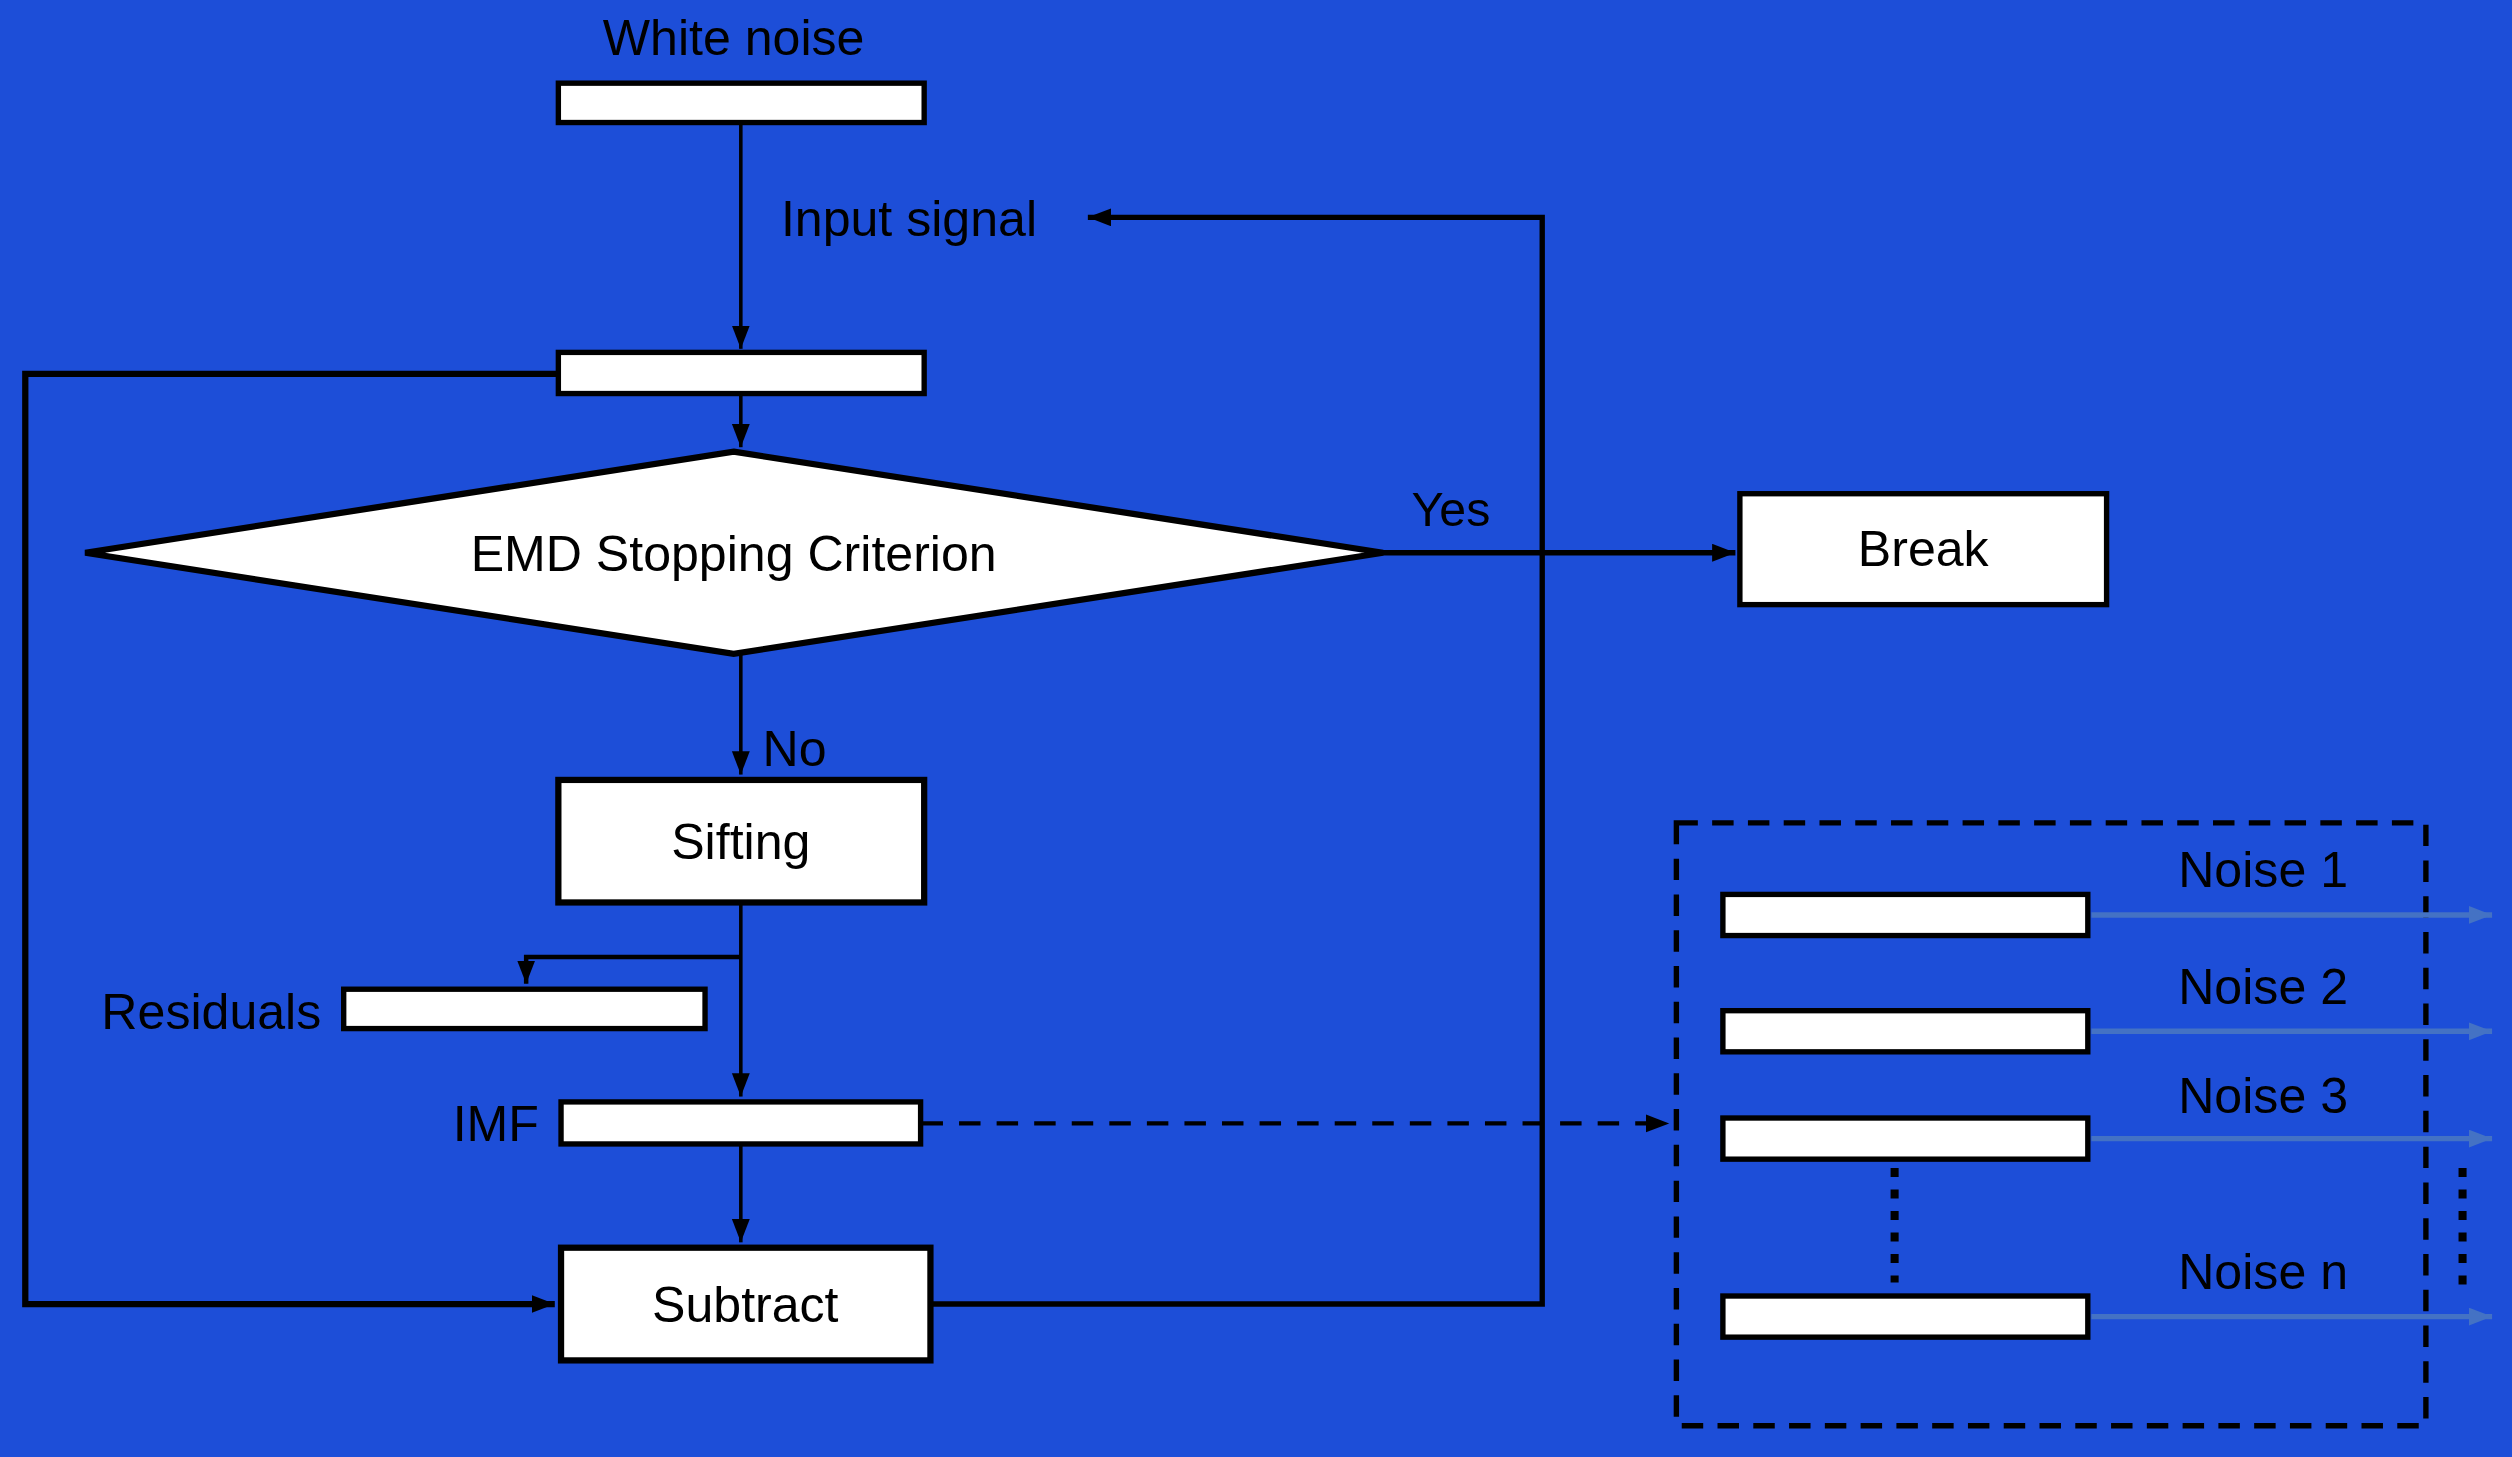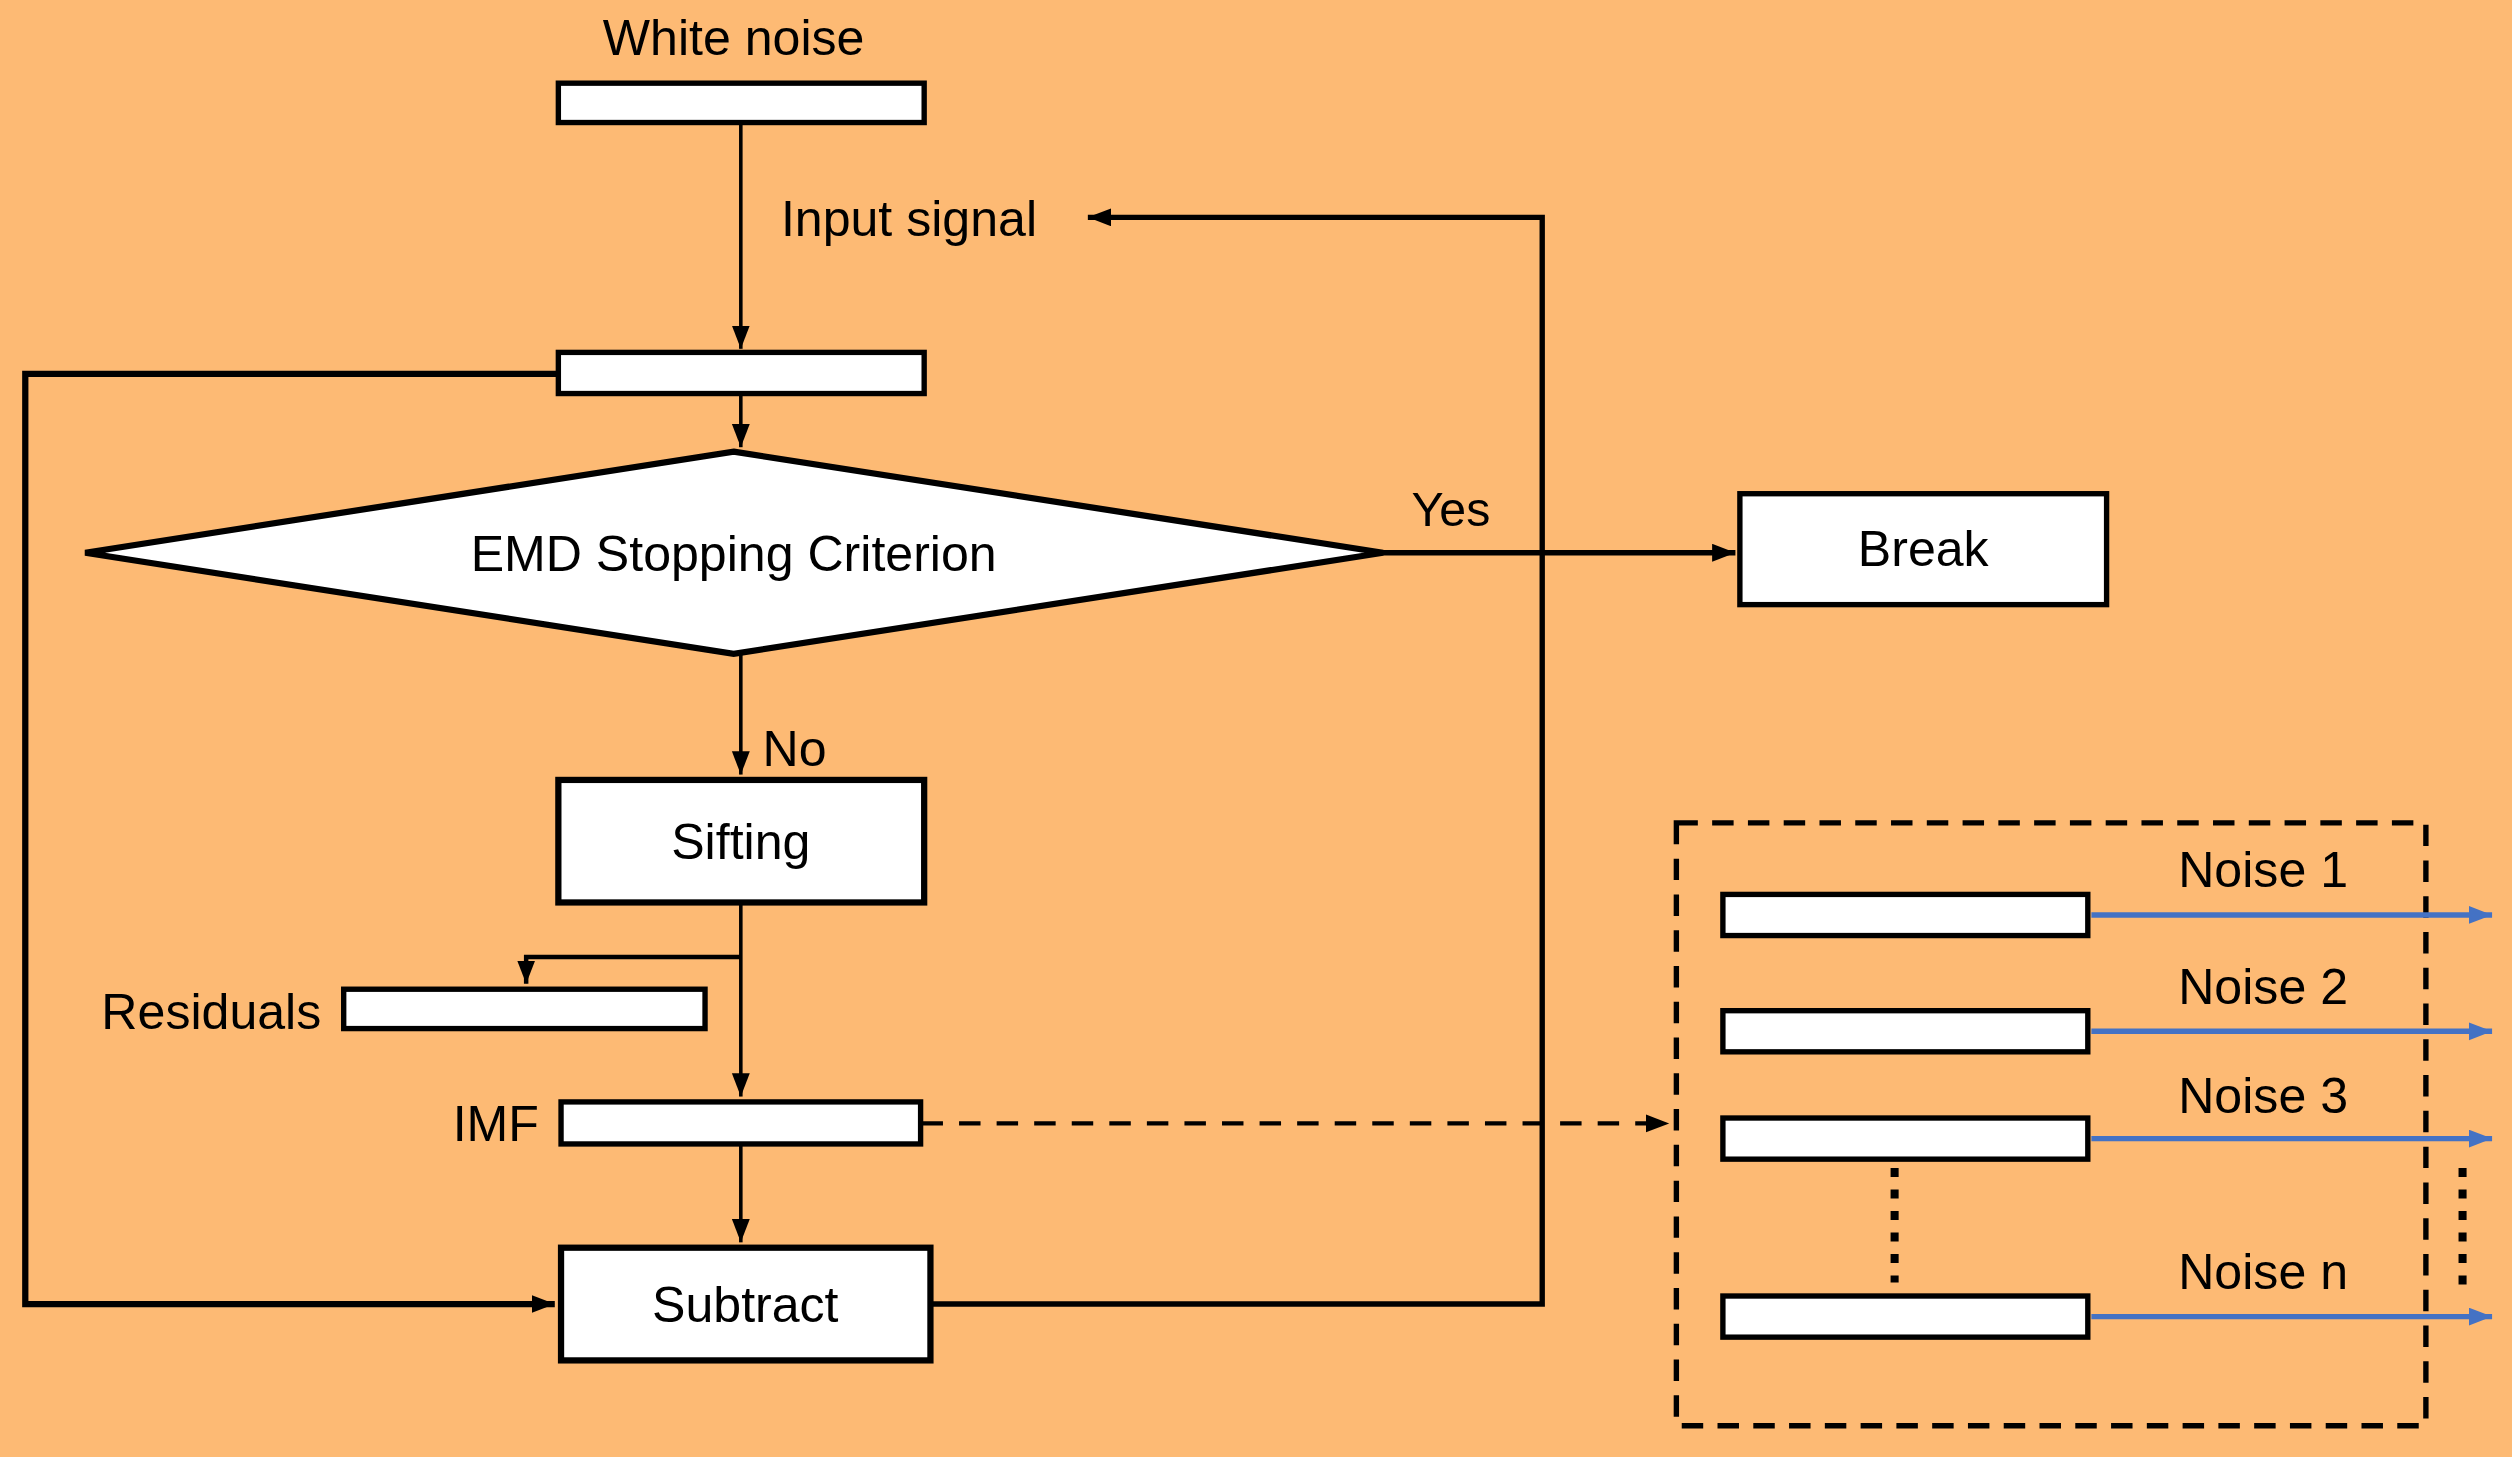--- a/index.html
+++ b/index.html
@@ -4,21 +4,21 @@
 <style>
   html, body {
     margin: 0;
     padding: 0;
     background: #ffffff;
   }
   #canvas {
     position: relative;
     width: 2512px;
     height: 1457px;
-    background: #fdba74;
+    background: #1d4ed8;
     font-family: "Liberation Sans", sans-serif;
   }
   svg text {
     font-family: "Liberation Sans", sans-serif;
     fill: #000000;
   }
   .lbl      { font-size: 56px; }
   .lbl-sm   { font-size: 54px; }
 </style>
 </head>

